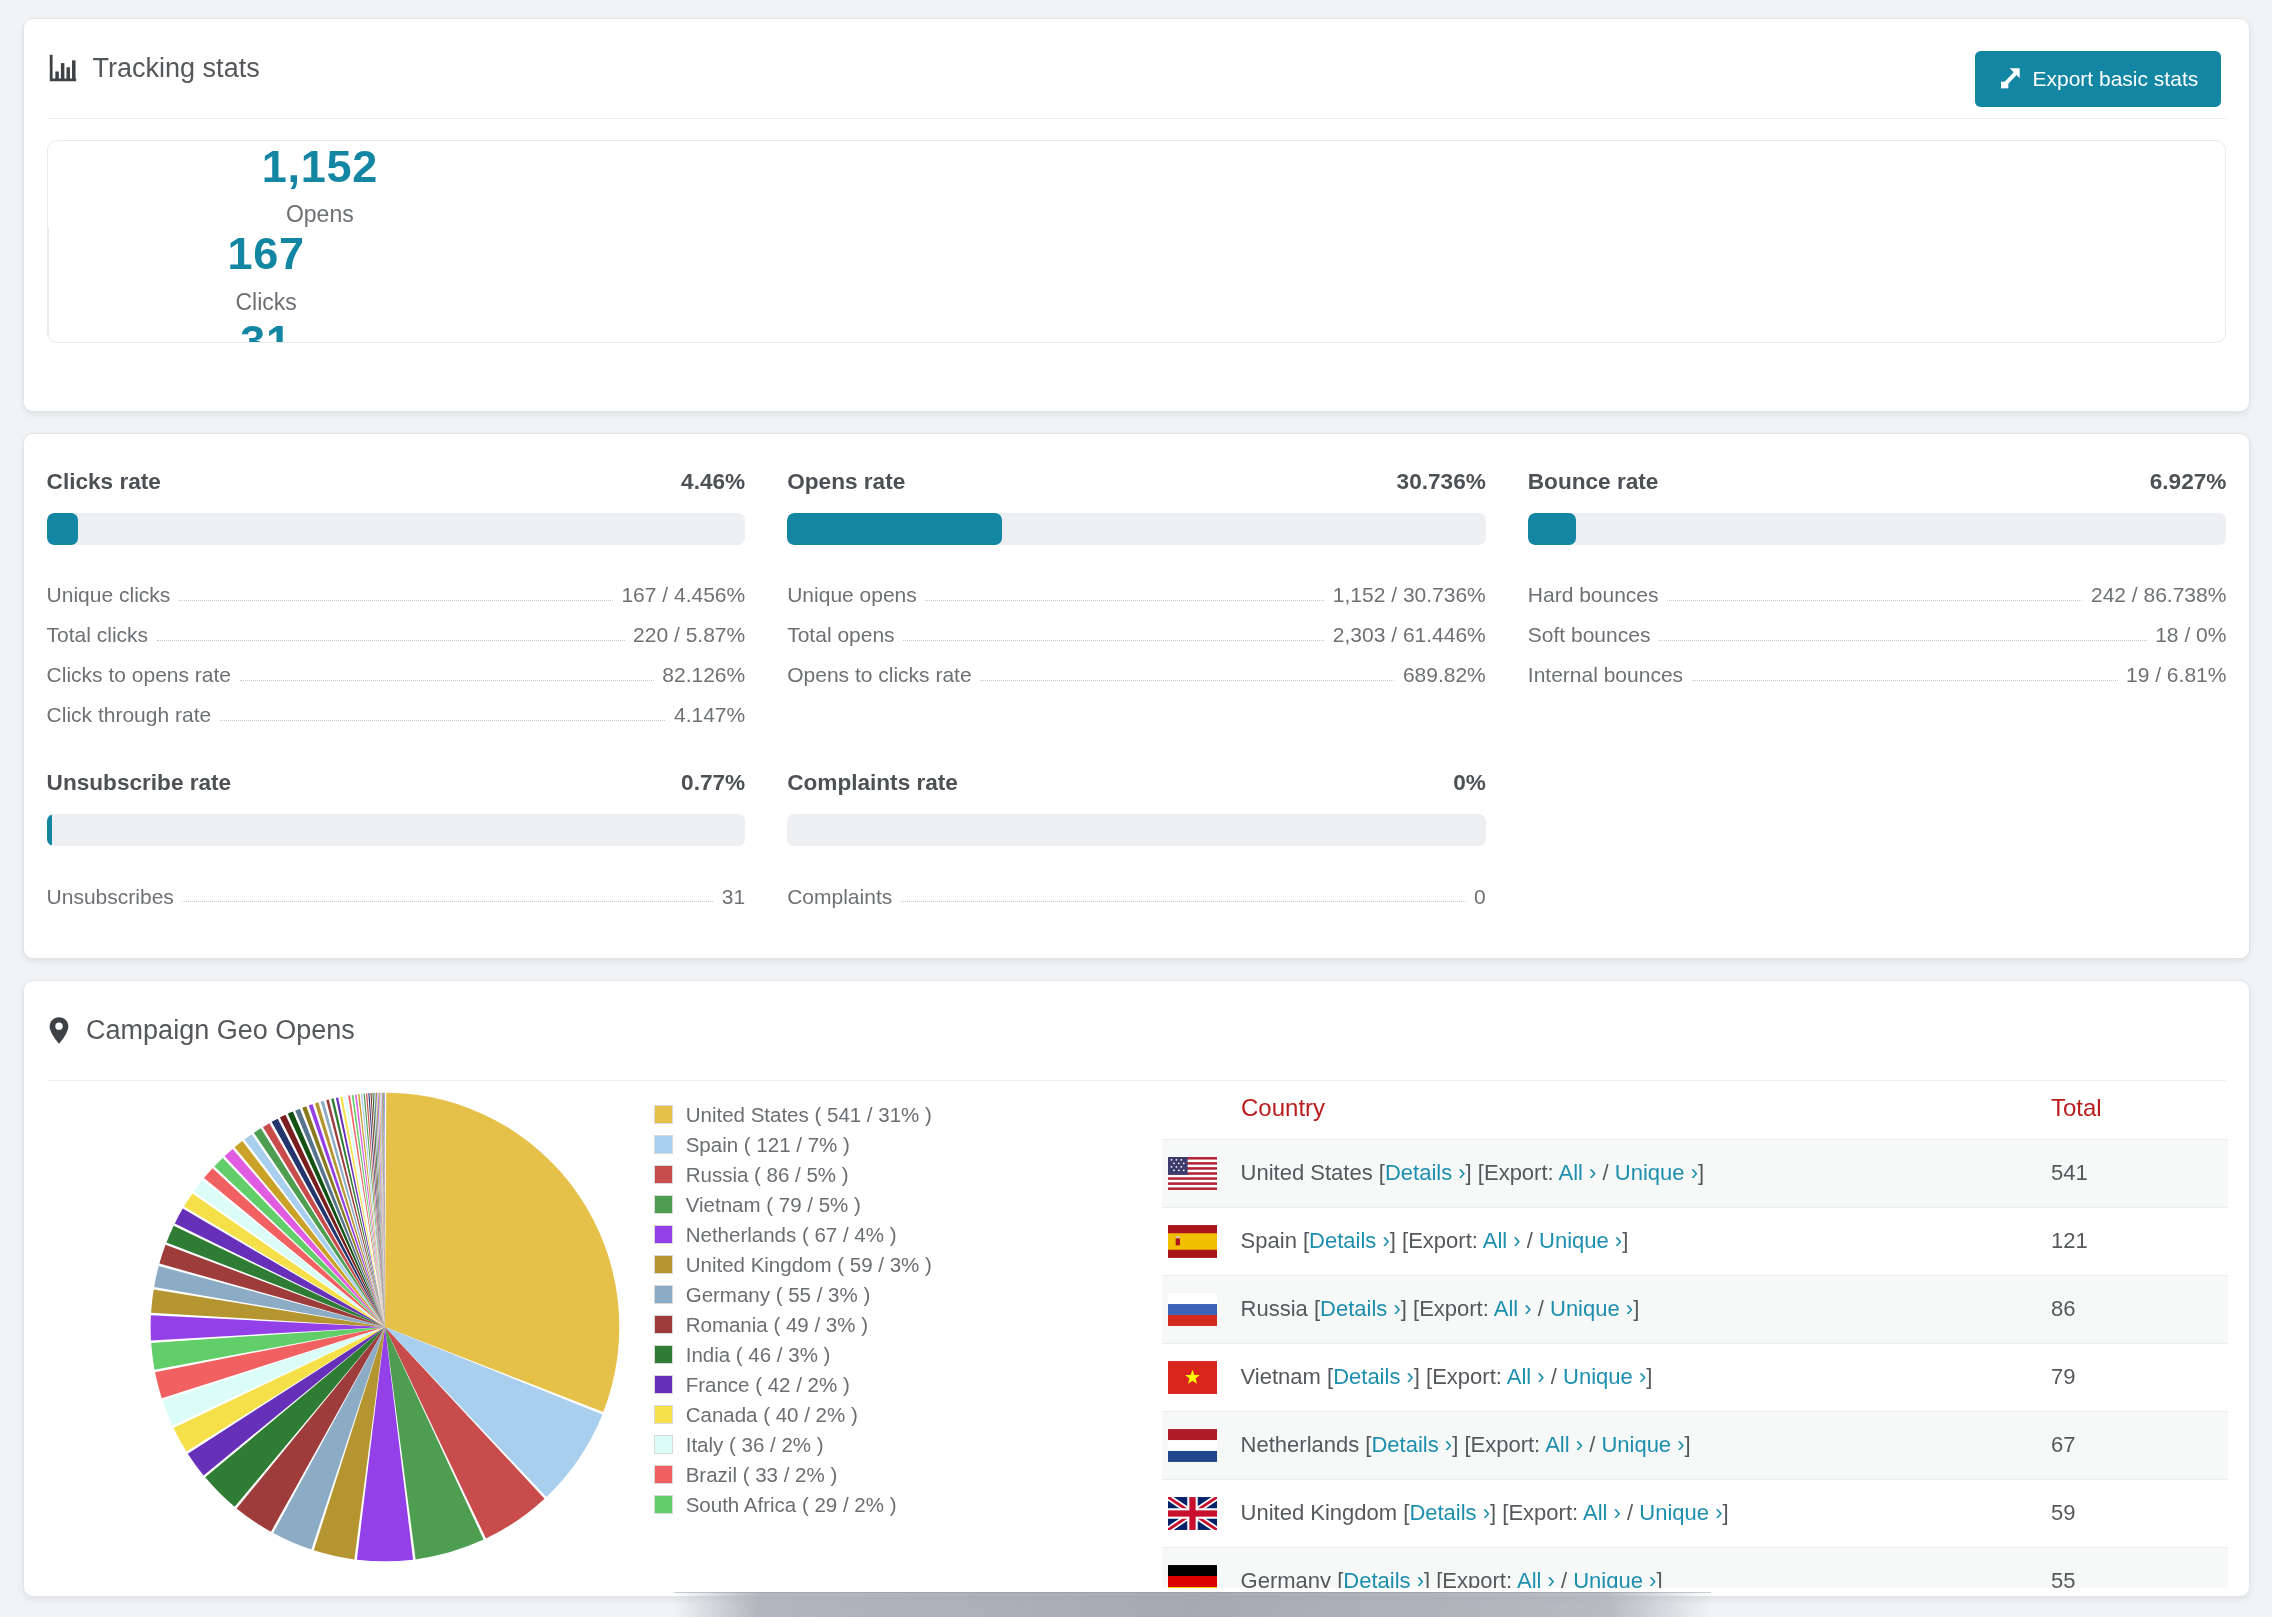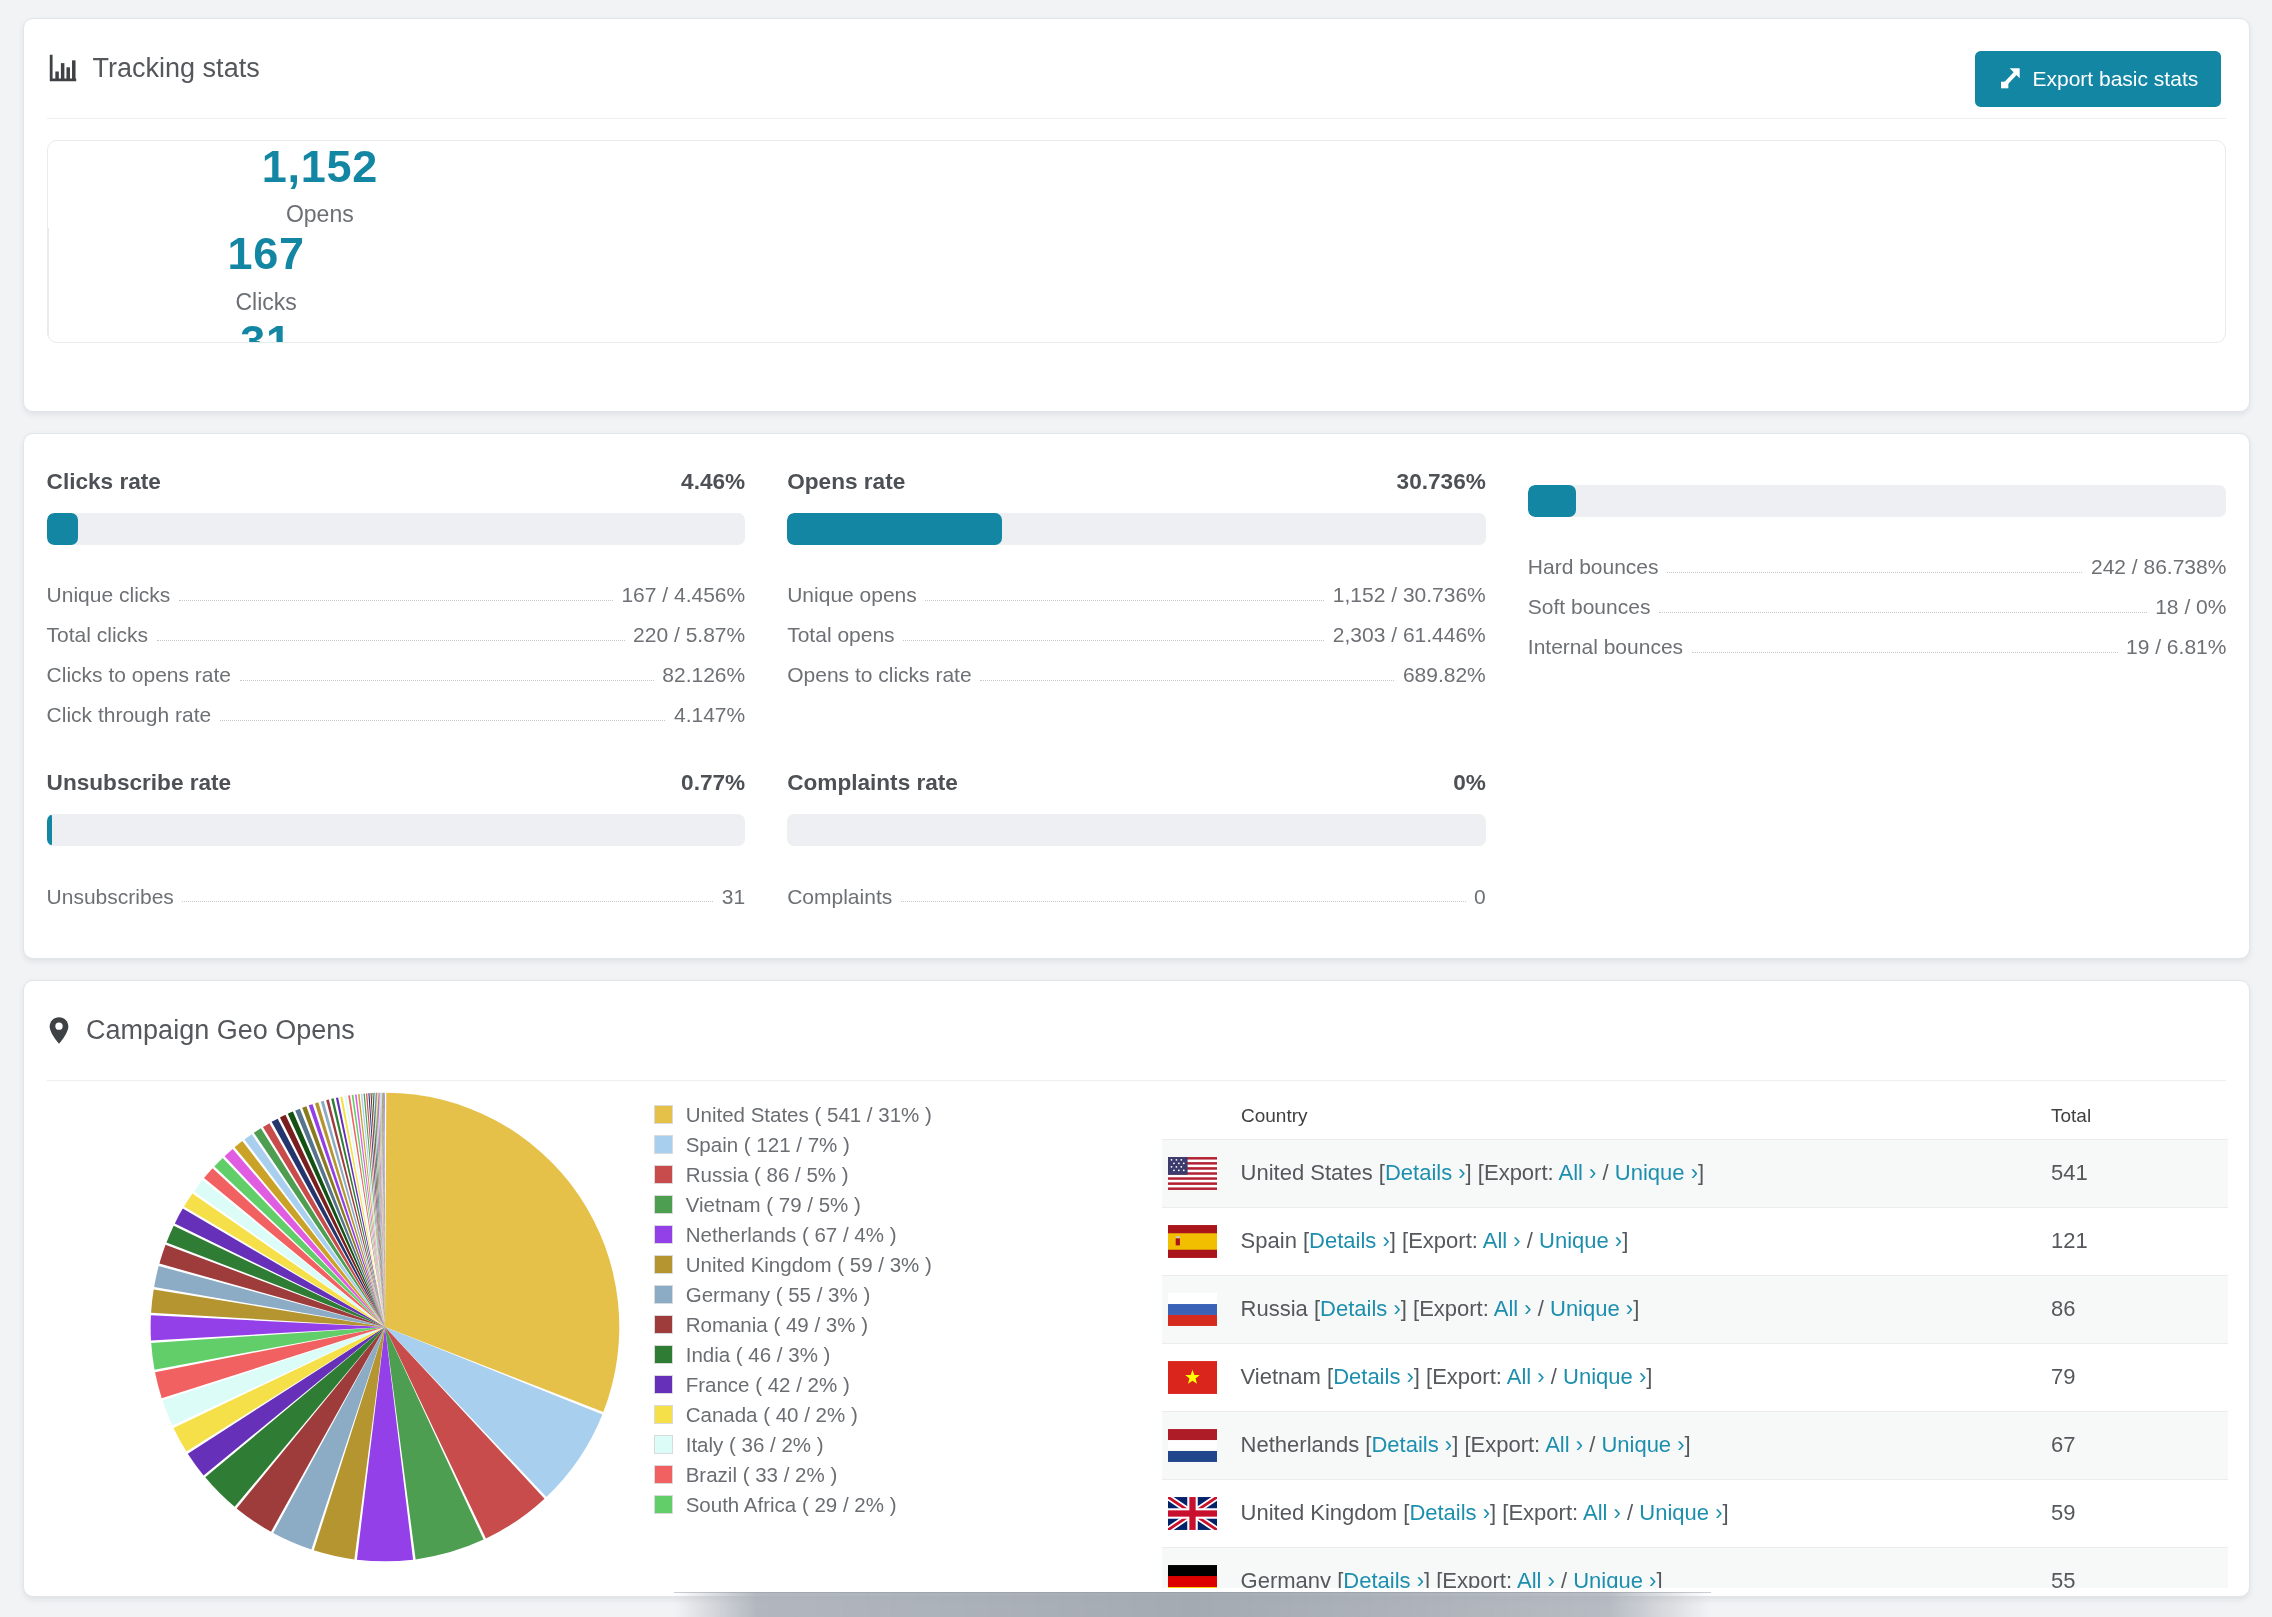--- a/index.html
+++ b/index.html
@@ -55,21 +55,21 @@
   .geo-header{
     height:99px;display:flex;align-items:center;gap:15.5px;
     margin:0 22.6px;border-bottom:1.4px solid #eceef0;
     font-size:27px;color:#54575b;
   }
   #pie-wrap{position:absolute;left:121px;top:106px;width:480px;height:480px;}
   #legend{position:absolute;left:630px;top:119px;list-style:none;margin:0;padding:0;}
   #legend li{height:30px;display:flex;align-items:center;font-size:20.5px;color:#6a6d71;}
   .swatch{width:17px;height:17px;border:1.4px solid #d8dadc;margin-right:12.7px;flex:0 0 auto;}
   #geo-table{position:absolute;left:1138px;top:113px;width:1066px;height:494px;overflow:hidden;}
-  .thead{height:45px;position:relative;display:flex;align-items:center;font-size:19px;color:#404040;}
+  .thead{height:45px;position:relative;display:flex;font-size:24px;color:#b91c1c;}
   .th-country{margin-left:79px;}
   .th-total{position:absolute;left:889px;}
   .trow{height:67px;position:relative;display:flex;align-items:center;
     border-top:1.4px solid #ececec;font-size:22px;color:#55585c;}
   .trow.odd{background:#f7f8f8;}
   .flag{margin-left:5.6px;width:49px;height:33px;flex:0 0 auto;line-height:0;}
   .row-text{margin-left:24px;white-space:nowrap;}
   .row-total{position:absolute;left:889px;}
   a.tlink{color:#1d8fae;text-decoration:none;}
   .bottom-shade{
@@ -185,20 +185,24 @@
             <span>2,303 / 61.446%</span>
           </div>
           <div class="rate-row">
             <span>Opens to clicks rate</span>
             <span class="leader"></span>
             <span>689.82%</span>
           </div>
         </div>
       </div>
       <div class="rate-block">
+        <div class="rate-head">
+          <span>Bounce rate</span>
+          <span>6.927%</span>
+        </div>
         <div class="bar">
           <div class="bar-fill" style="width:6.927%;min-width:5.6px;"></div>
         </div>
         <div class="rate-rows">
           <div class="rate-row">
             <span>Hard bounces</span>
             <span class="leader"></span>
             <span>242 / 86.738%</span>
           </div>
           <div class="rate-row">

